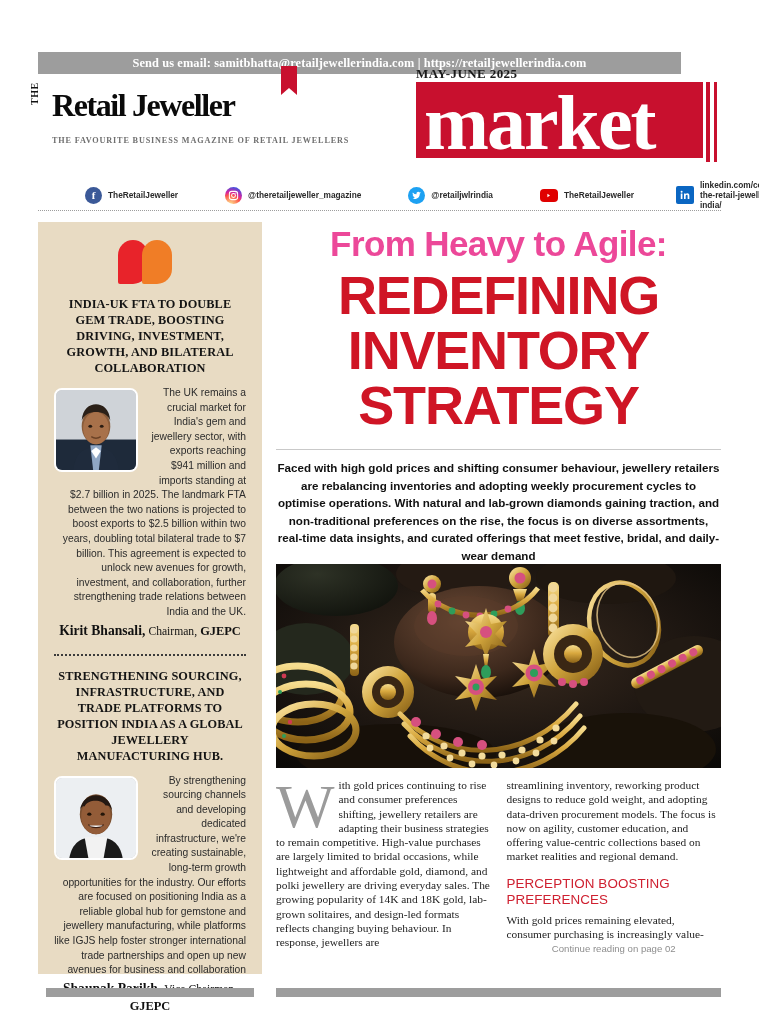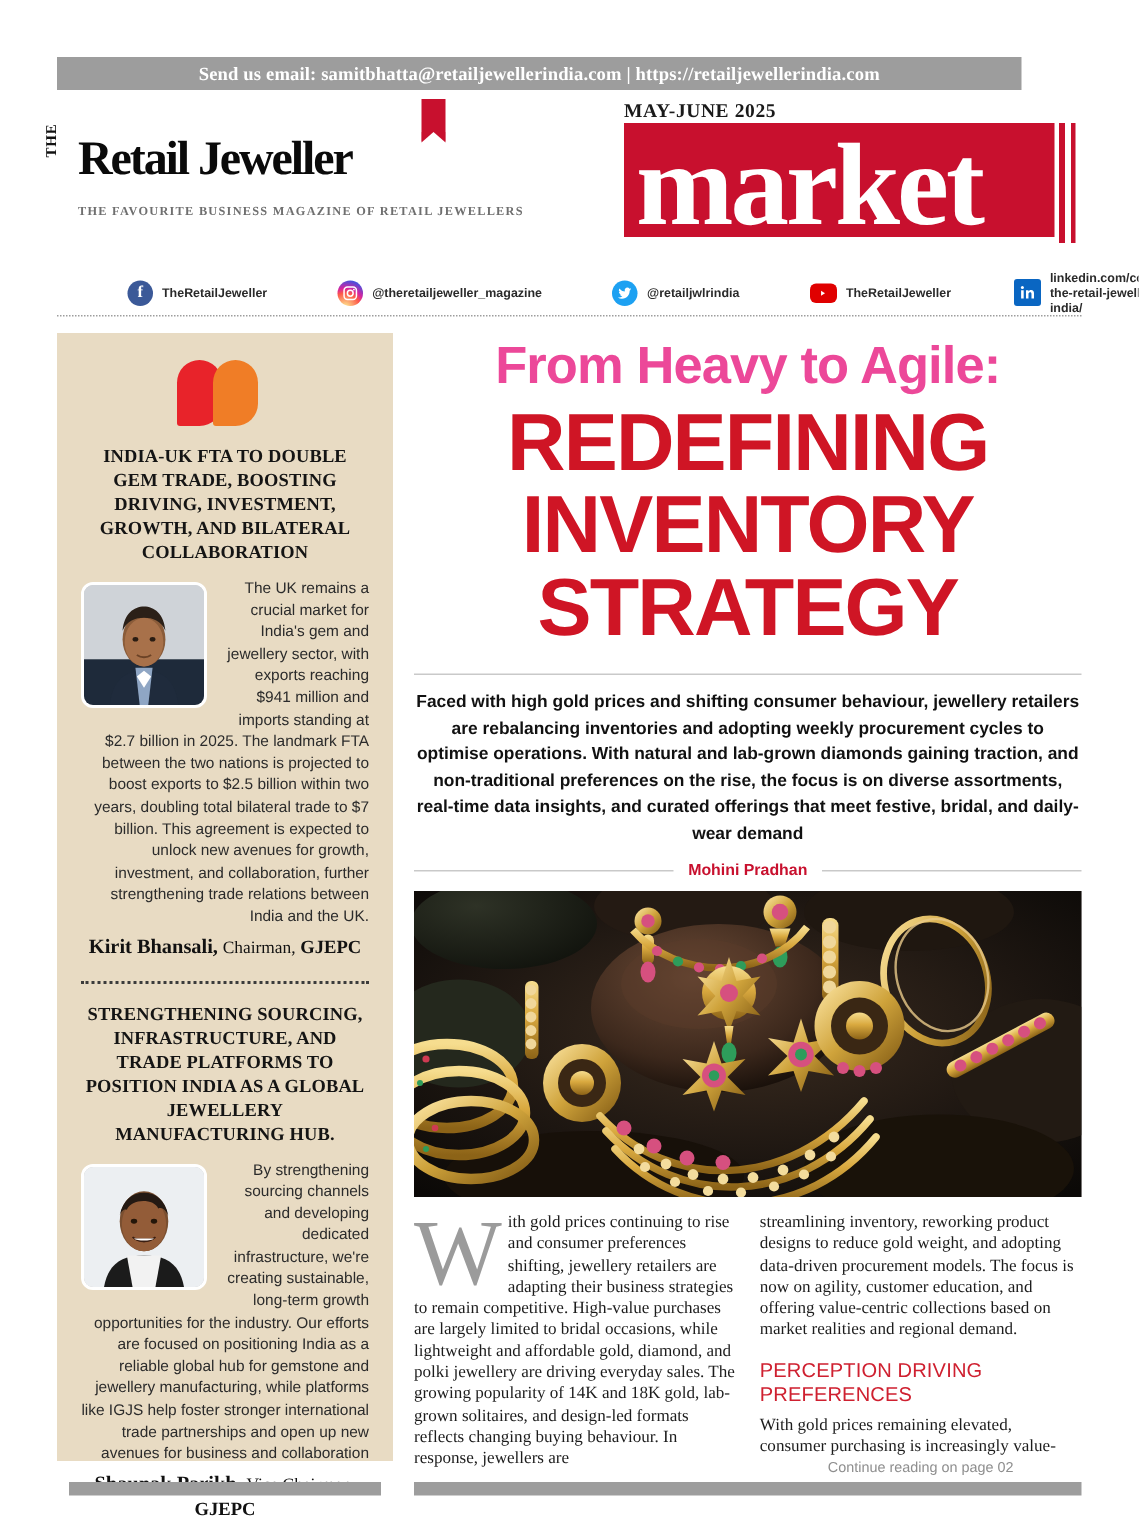--- a/index.html
+++ b/index.html
@@ -6,21 +6,21 @@
   html, body {
     width: 759px; height: 1024px;
     background: #ffffff;
     font-family: "Liberation Sans", sans-serif;
     overflow: hidden;
   }
   .page { position: relative; width: 759px; height: 1024px; background:#fff; }
 
   
   .contact-bar {
-    position: absolute; left: 38px; top: 38px; width: 643px; height: 22px;
+    position: absolute; left: 38px; top: 52px; width: 643px; height: 22px;
     background: #9d9d9d;
     display: flex; align-items: center; justify-content: center;
   }
   .contact-bar-text {
     color: #ffffff;
     font-family: "Liberation Serif", serif;
     font-weight: bold;
     font-size: 12.4px;
     letter-spacing: 0.1px;
     white-space: nowrap;
@@ -394,25 +394,20 @@
 
   <div class="main">
     <div class="kicker">From Heavy to Agile:</div>
     <div class="headline">
       <div>REDEFINING</div>
       <div>INVENTORY</div>
       <div>STRATEGY</div>
     </div>
     <div class="deck-rule"></div>
     <div class="deck">Faced with high gold prices and shifting consumer behaviour, jewellery retailers are rebalancing inventories and adopting weekly procurement cycles to optimise operations. With natural and lab-grown diamonds gaining traction, and non-traditional preferences on the rise, the focus is on diverse assortments, real-time data insights, and curated offerings that meet festive, bridal, and daily-wear demand</div>
-    <div class="byline-wrap">
-      <span class="ln"></span>
-      <span class="byline">Mohini Pradhan</span>
-      <span class="ln"></span>
-    </div>
 
     <div class="hero">
       <svg viewBox="0 0 445 204" preserveAspectRatio="none">
         <defs>
           <radialGradient id="bg" cx="50%" cy="45%" r="72%">
             <stop offset="0%" stop-color="#3b2c20"></stop>
             <stop offset="60%" stop-color="#1d1611"></stop>
             <stop offset="100%" stop-color="#0b0907"></stop>
           </radialGradient>
           <linearGradient id="gold" x1="0" y1="0" x2="0" y2="1">
@@ -580,20 +575,20 @@
             <circle cx="160" cy="170" r="5"></circle>
             <circle cx="182" cy="178" r="5"></circle>
           <circle cx="206" cy="181" r="5"></circle>
         </g>
       </svg>
     </div>
 
     <div class="cols">
       <p><span class="dropcap">W</span><span>ith gold prices continuing to rise and consumer preferences shifting, jewellery retailers are adapting</span><span> their business strategies to remain competitive. High-value purchases are largely limited to bridal occasions, while lightweight and affordable gold, diamond, and polki jewellery are driving everyday sales. The growing popularity of 14K and 18K gold, lab-grown solitaires, and design-led formats reflects changing buying behaviour. In response, jewellers are</span></p>
       <p>streamlining inventory, reworking product designs to reduce gold weight, and adopting data-driven procurement models. The focus is now on agility, customer education, and offering value-centric collections based on market realities and regional demand.</p>
-      <div class="subhead">PERCEPTION DRIVING PREFERENCES</div>
+      <div class="subhead">PERCEPTION BOOSTING PREFERENCES</div>
       <p>With gold prices remaining elevated, consumer purchasing is increasingly value-</p>
       <div class="continue">Continue reading on page 02</div>
     </div>
   </div>
 
   <div class="bottom-gray-bar"></div>
 </div>
 
 </body></html>

